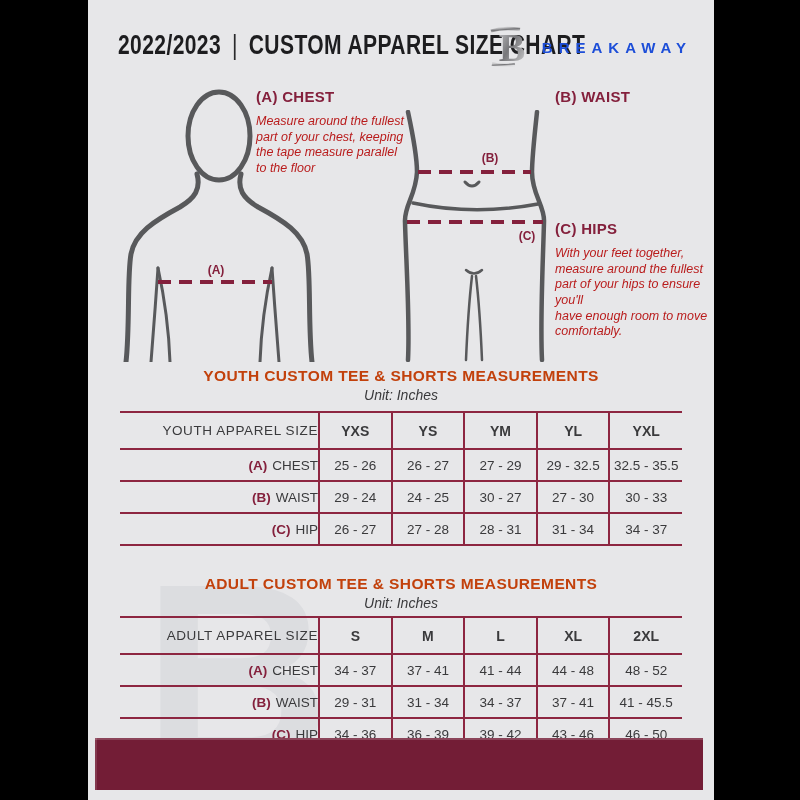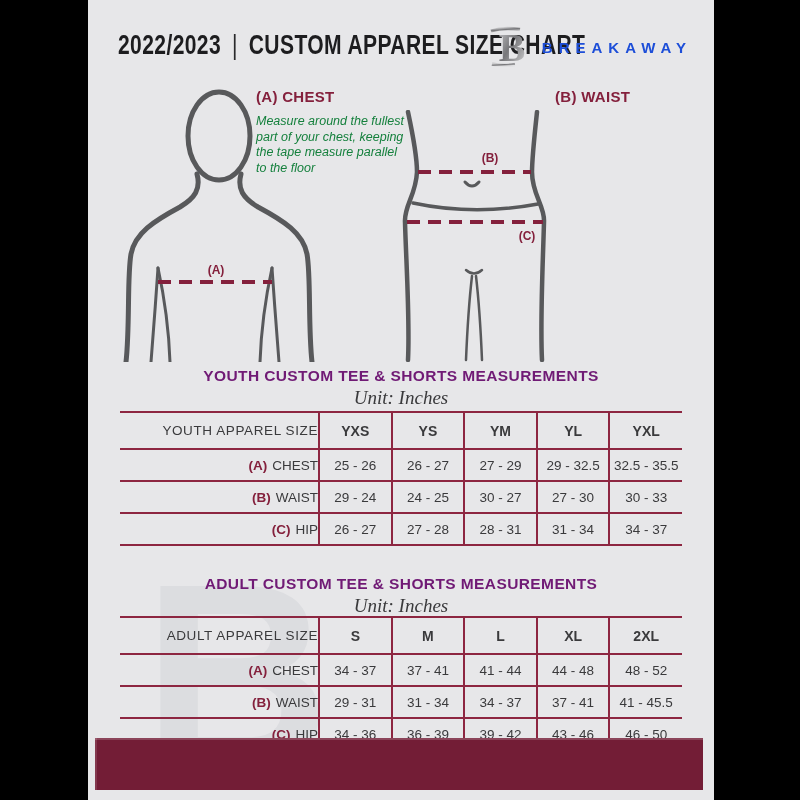--- a/index.html
+++ b/index.html
@@ -14,27 +14,27 @@
   .htitle .divider{margin:0 14px;font-weight:400;color:#2a2a2c;}
   .brand{position:absolute;right:22px;top:4px;display:flex;align-items:center;gap:9px;}
   .brand-name{font-weight:bold;font-size:15px;letter-spacing:6px;color:#1d4ed8;}
 
   
   .guide{position:absolute;left:0;top:0;width:100%;height:370px;z-index:1;}
   .fig{position:absolute;}
   .sec{position:absolute;color:#7d2742;}
   .sec h3{margin:0 0 9px 0;font-size:15px;font-weight:bold;color:#84203c;letter-spacing:.3px;}
   .sec p{margin:0;font-size:12.5px;line-height:1.25;font-style:italic;font-weight:500;
-         color:#15803d;white-space:pre-line;}
+         color:#b91c1c;white-space:pre-line;}
   .marker{fill:#84203c;font-weight:bold;font-size:12px;font-family:"Liberation Sans",sans-serif;}
 
   
   .tbl-title{position:absolute;left:0;width:100%;text-align:center;z-index:1;}
-  .tbl-title .t{font-size:15.5px;font-weight:bold;color:#701a75;letter-spacing:.4px;}
-  .tbl-title .u{font-size:19px;font-style:italic;color:#3a3a3c;margin-top:2px;font-family:Liberation Serif, serif;}
+  .tbl-title .t{font-size:15.5px;font-weight:bold;color:#c2410c;letter-spacing:.4px;}
+  .tbl-title .u{font-size:14px;font-style:italic;color:#3a3a3c;margin-top:2px;}
   table.size{position:absolute;left:32px;width:562px;border-collapse:collapse;z-index:1;
              table-layout:fixed;background:transparent;}
   table.size td{border-top:2px solid #8d2641;border-bottom:2px solid #8d2641;
                 text-align:center;font-size:13.5px;color:#3a3a3c;padding:0;}
   table.size td + td{border-left:2px solid #8d2641;margin-top:6px;}
   table.size tr.head td{height:35px;font-weight:bold;font-size:14px;}
   table.size tr.head td.first{font-weight:400;font-size:13.5px;letter-spacing:.6px;}
   table.size tr.data td{height:30px;}
   table.size td.first{width:182px;text-align:right;padding-left:16px;}
   table.size tr.data td.first{padding-left:22px;}
@@ -108,20 +108,25 @@
         <text class="marker" x="139" y="130" text-anchor="middle">(C)</text>
       </svg>
 
       <div class="sec" style="left:168px;top:88px;width:148px;">
         <h3>(A) CHEST</h3>
         <p>Measure around the fullest part of your chest, keeping the tape measure parallel to the floor</p>
       </div>
       <div class="sec" style="left:467px;top:88px;width:152px;">
         <h3>(B) WAIST</h3>
       </div>
+      <div class="sec" style="left:467px;top:220px;width:158px;">
+        <h3>(C) HIPS</h3>
+        <p>With your feet together, measure around the fullest part of your hips to ensure you'll
+have enough room to move comfortably.</p>
+      </div>
     </div>
 
     <div class="tbl-title" style="top:367px;">
       <div class="t">YOUTH CUSTOM TEE &amp; SHORTS MEASUREMENTS</div>
       <div class="u">Unit: Inches</div>
     </div>
     <table class="size" style="top:411px;">
       <tbody>
           <tr class="head">
         <td class="first">YOUTH APPAREL SIZE</td>

